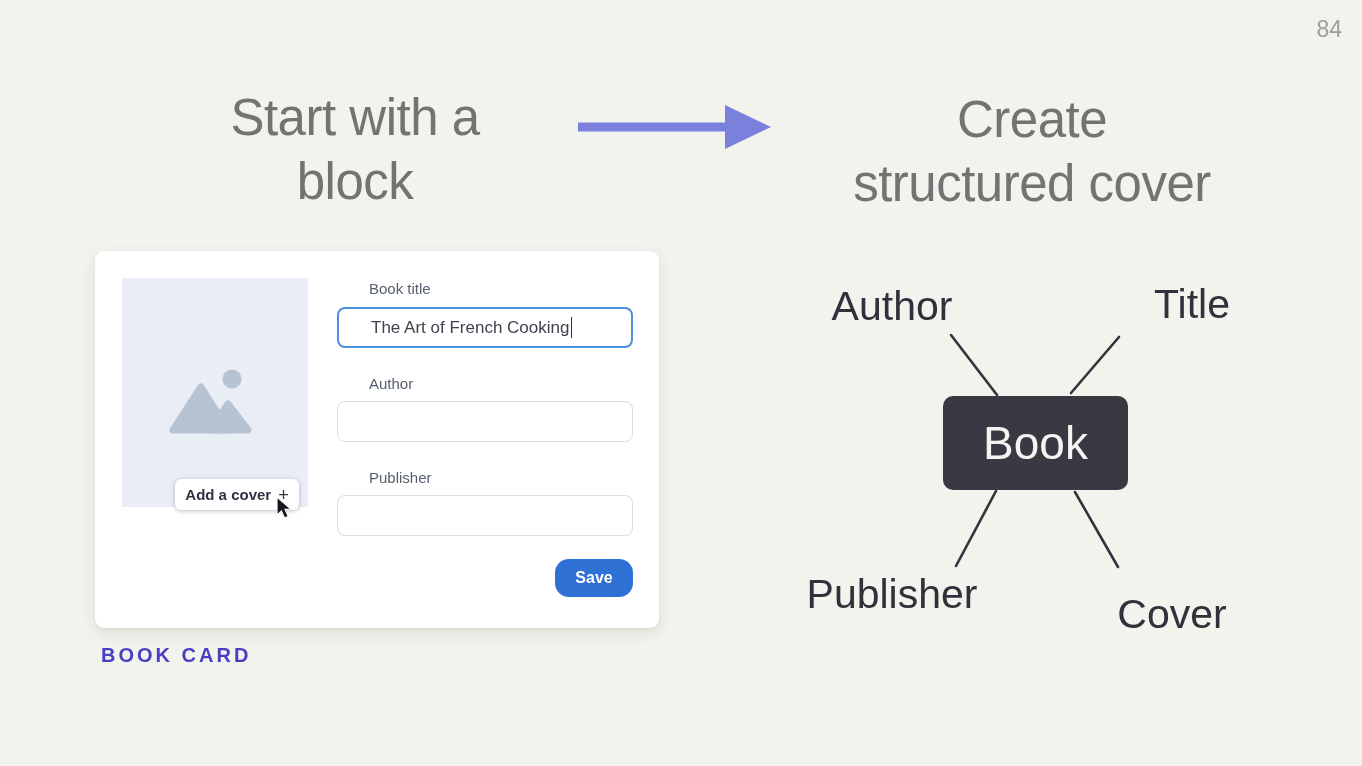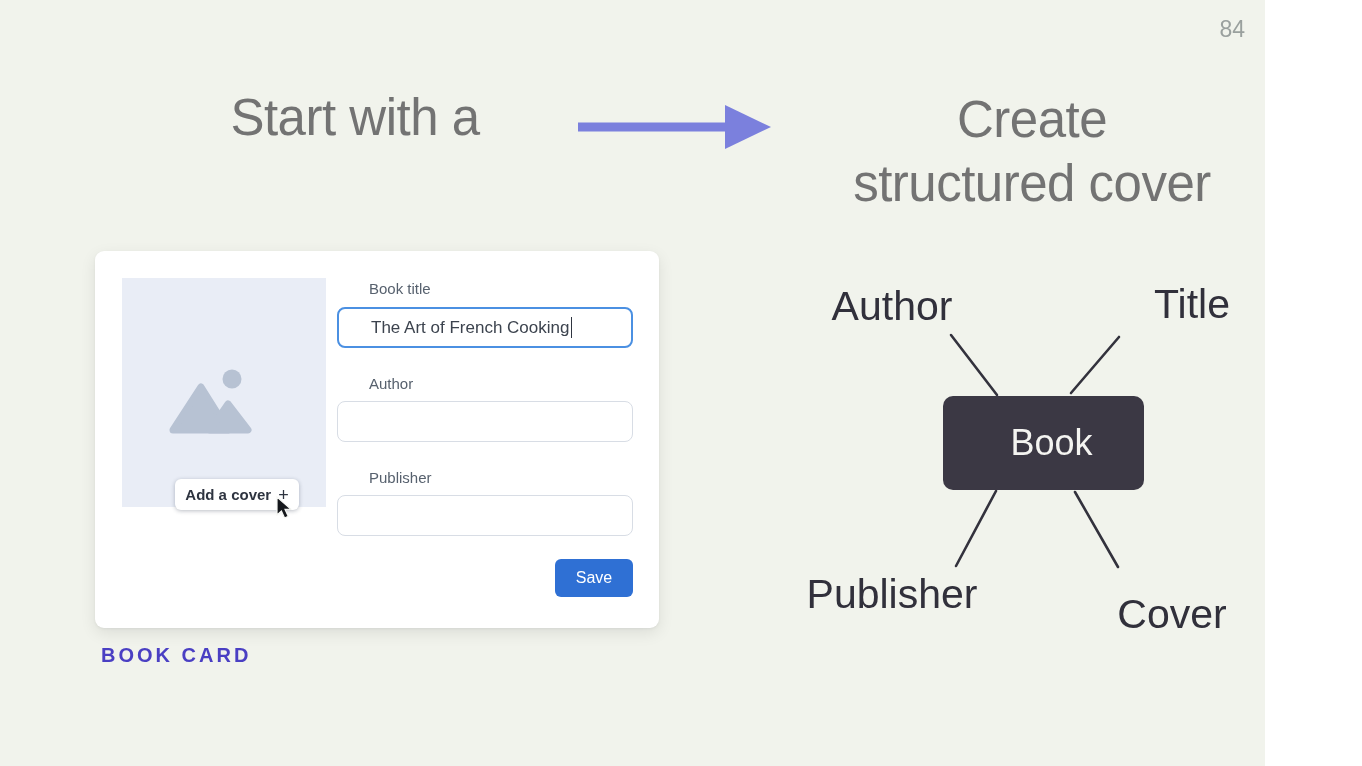--- a/index.html
+++ b/index.html
@@ -1,18 +1,18 @@
 <!DOCTYPE html>
 <html><head>
 <meta charset="utf-8">
 <style>
   html, body { margin: 0; padding: 0; }
   .slide {
     position: relative;
-    width: 1265px;
+    width: 1362px;
     height: 766px;
     background: #F1F3EC;
     overflow: hidden;
     font-family: "Liberation Sans", sans-serif;
     color: #31303B;
   }
 
   
   .page-number {
     position: absolute;
@@ -45,21 +45,20 @@
     width: 564px; height: 377px;
     background: #FFFFFF;
     border-radius: 9px;
     box-shadow: 0 1px 3px rgba(0,0,0,0.05), 0 5px 16px rgba(0,0,0,0.09);
   }
   .cover-placeholder {
     position: absolute;
     left: 27px; top: 27px;
     width: 186px; height: 229px;
     background: #E9EDF6;
-    padding-left: 18px;
   }
   .mountain-icon { position: absolute; left: 46px; top: 88px; }
   .add-cover-btn {
     position: absolute;
     left: 53px; top: 201px;
     width: 124px; height: 31px;
     background: #FFFFFF;
     border: none;
     border-radius: 6px;
     box-shadow: 0 1px 4px rgba(25,38,60,0.30);
@@ -103,24 +102,24 @@
     border-left: 1.5px solid #2F3540;
     margin-left: 2px;
   }
 
   .save-btn {
     position: absolute;
     left: 460px; top: 308px;
     width: 78px; height: 38px;
     background: #2F70D4;
     border: none;
-    border-radius: 6px;
+    border-radius: 14px;
     color: #FFFFFF;
     font-family: "Liberation Sans", sans-serif;
-    font-size: 16px; font-weight: 400;
+    font-size: 16px; font-weight: 700;
     display: flex; align-items: center; justify-content: center;
     cursor: pointer;
   }
 
   .card-caption {
     position: absolute;
     left: 101px; top: 644px;
     font-size: 20px;
     font-weight: 700;
     letter-spacing: 3px;
@@ -130,22 +129,22 @@
   
   .diagram { position: absolute; left: 790px; top: 270px; width: 480px; height: 360px; }
   .diagram-lines { position: absolute; left: 0; top: 0; }
   .book-node {
     position: absolute;
     left: 153px; top: 126px;
     width: 185px; height: 94px;
     background: #3B3844;
     border-radius: 10px;
     color: #F4F4F1;
-    font-size: 36px; font-weight: 500;
-    display: flex; align-items: center; justify-content: center; padding-left: 16px;
+    font-size: 46px; font-weight: 500;
+    display: flex; align-items: center; justify-content: center;
   }
   .dlabel {
     position: absolute;
     font-size: 41px;
     font-weight: 500;
     color: #31303B;
     white-space: nowrap;
     transform: translateX(-50%);
   }
   .dlabel-author    { left: 102px; top: 13px; }
@@ -155,20 +154,21 @@
 </style>
 </head>
 <body>
 
 <div class="slide">
 
   <div class="page-number">84</div>
 
   <div class="heading heading-left">
     <div>Start with a</div>
+    <div>block</div>
   </div>
 
   <svg class="arrow" width="196" height="48" viewBox="0 0 196 48">
     <rect x="2" y="19.5" width="150" height="9" fill="#7B80DD"></rect>
     <polygon points="149,2 195,24 149,46" fill="#7B80DD"></polygon>
   </svg>
 
   <div class="heading heading-right">
     <div>Create</div>
     <div>structured cover</div>

